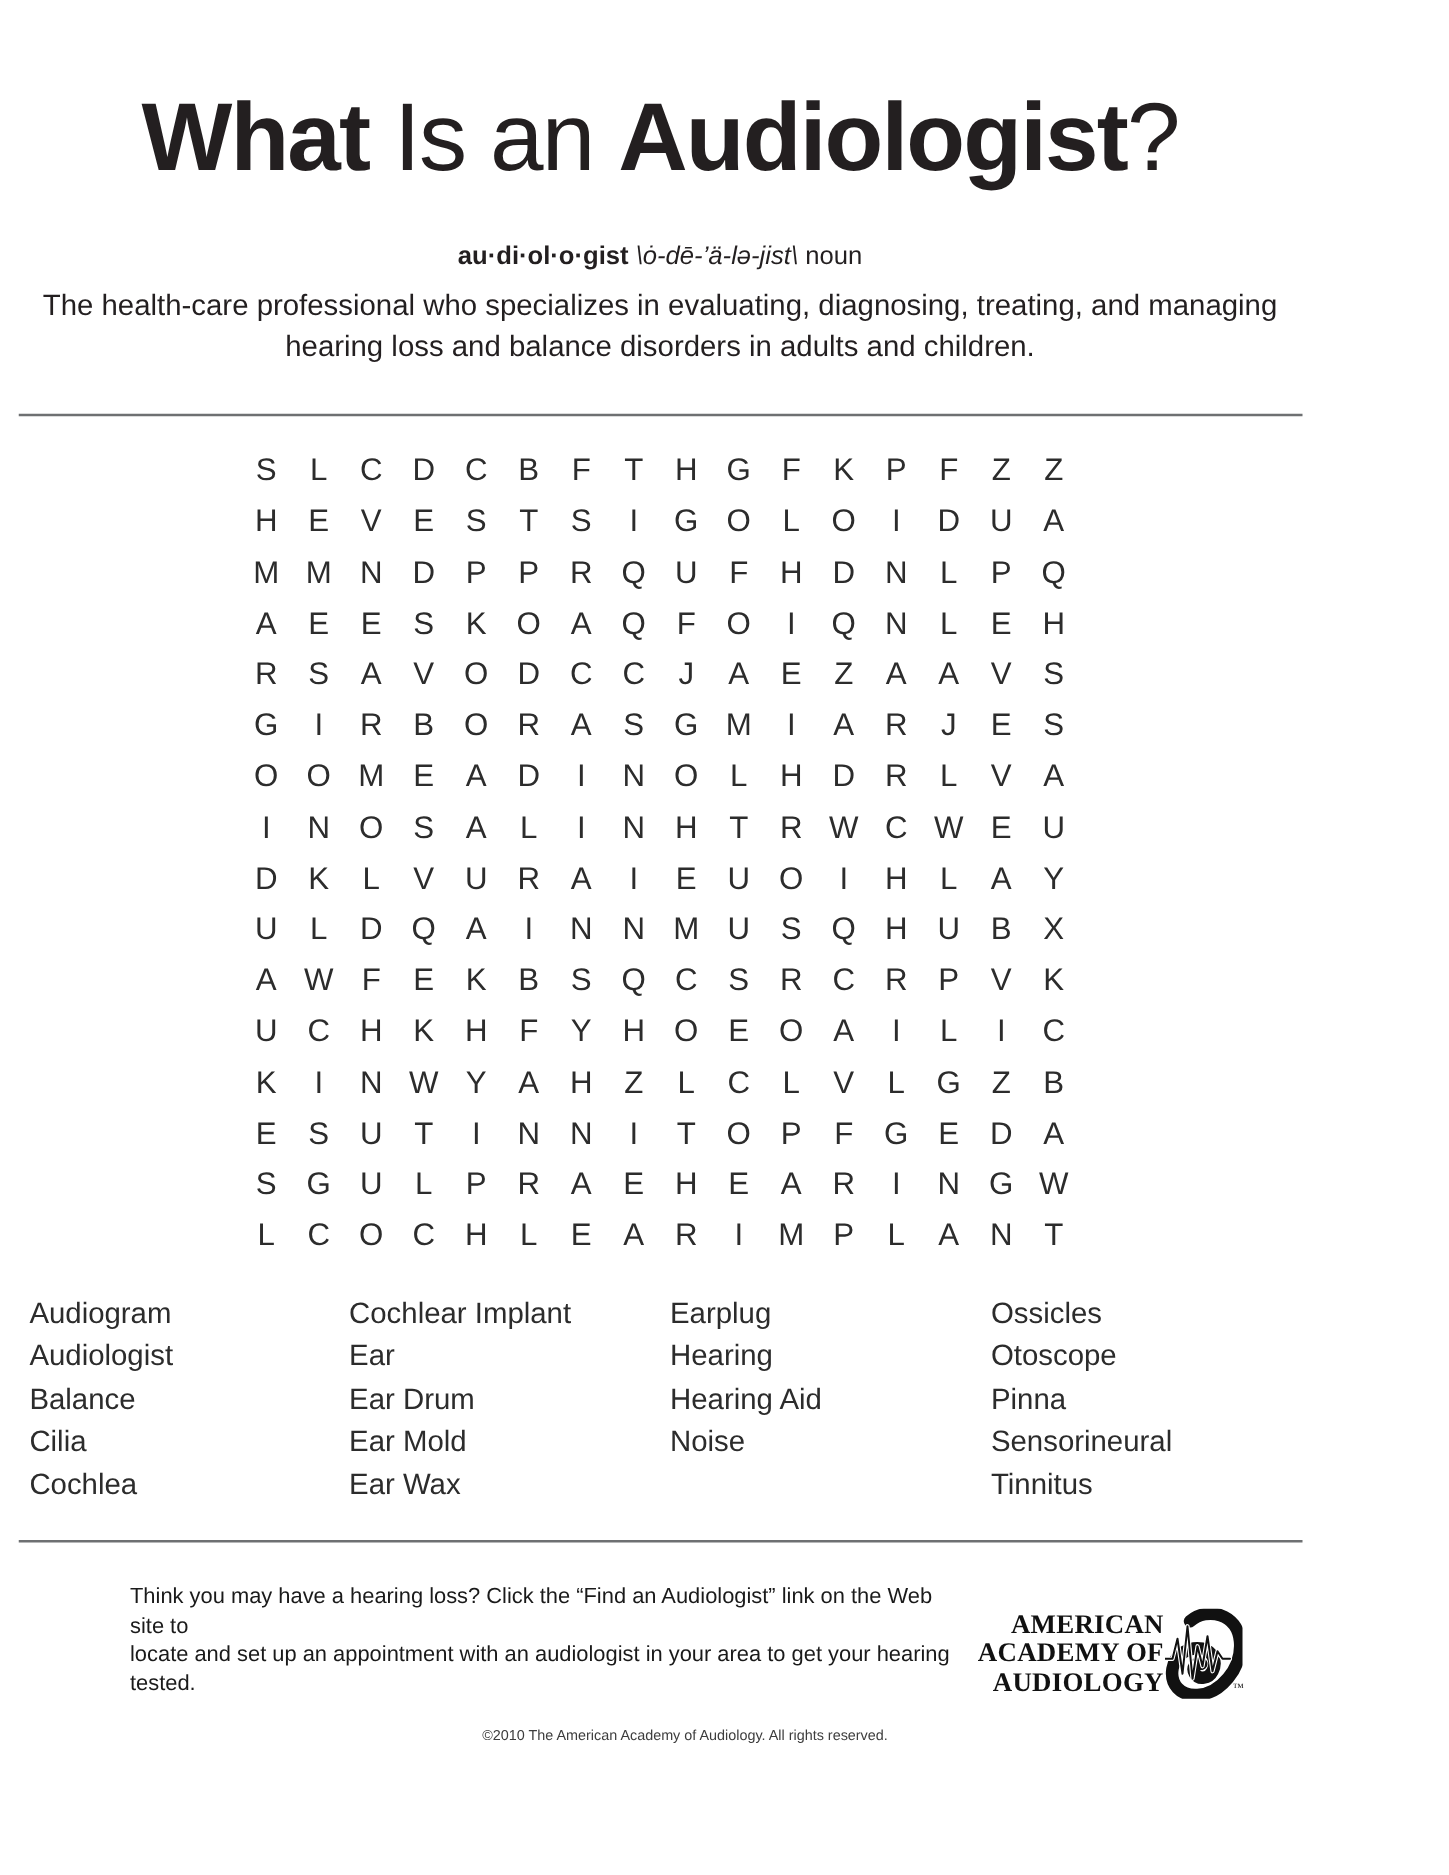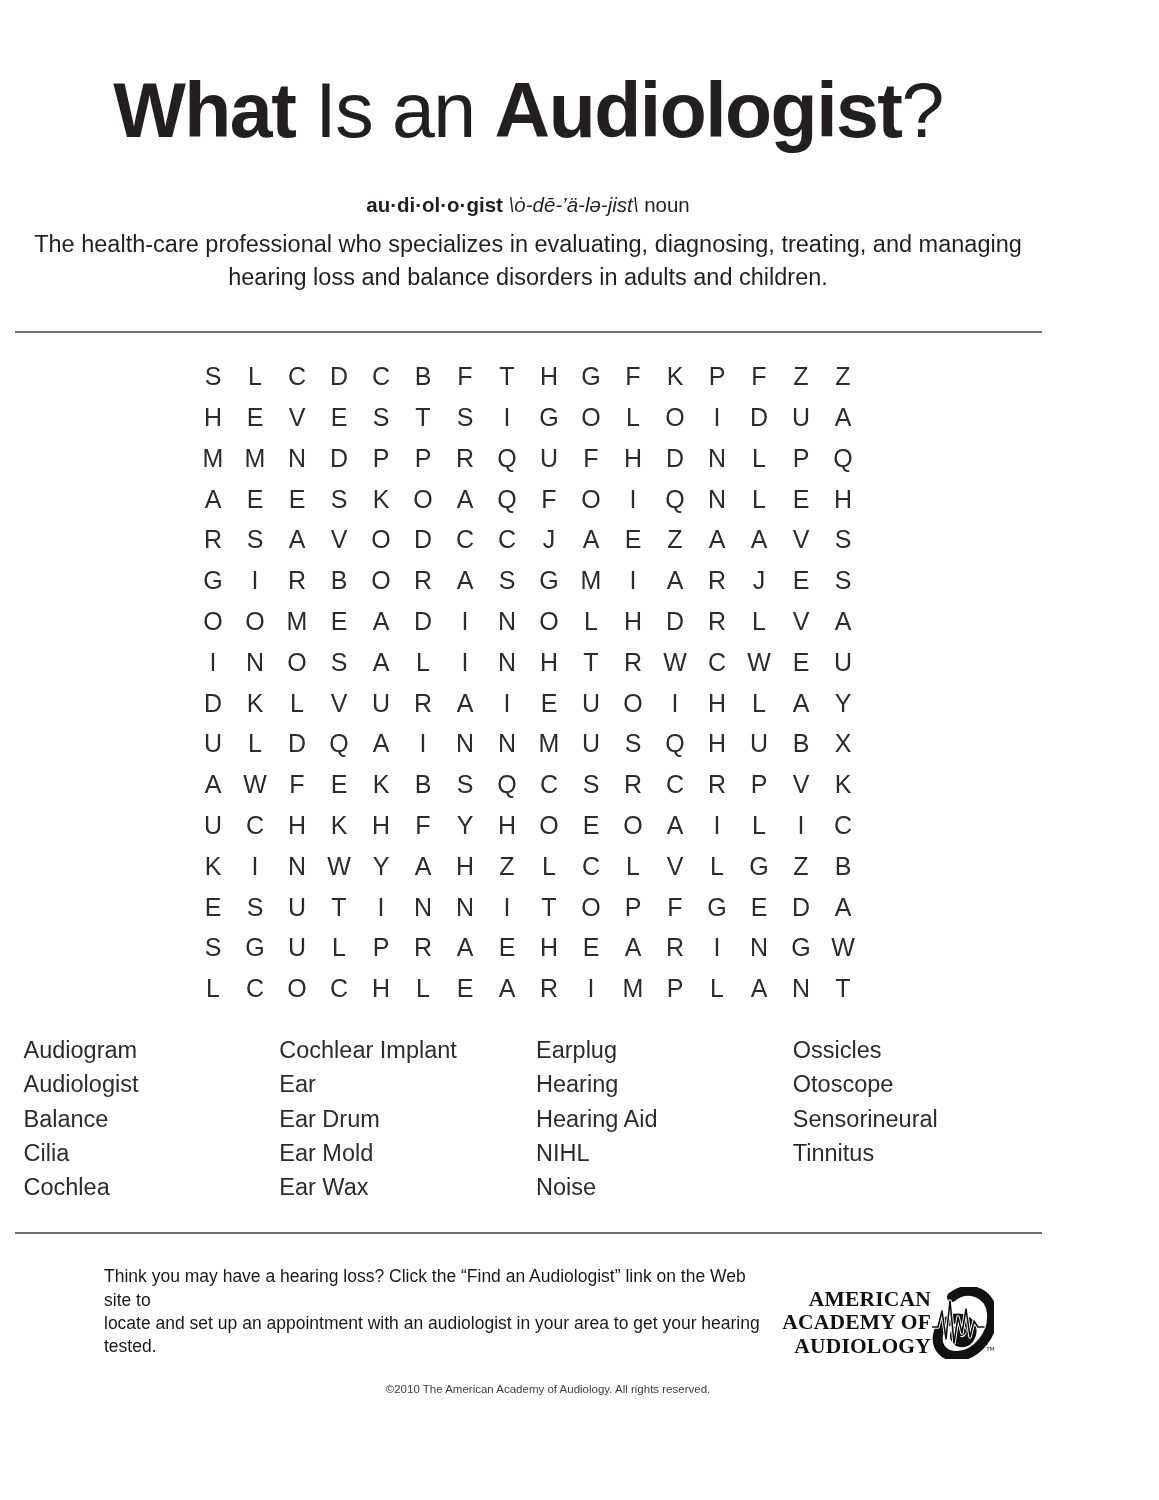--- a/index.html
+++ b/index.html
@@ -511,26 +511,26 @@
         <div class="wl-item">Cochlear Implant</div>
         <div class="wl-item">Ear</div>
         <div class="wl-item">Ear Drum</div>
         <div class="wl-item">Ear Mold</div>
         <div class="wl-item">Ear Wax</div>
       </div>
       <div class="wl-col">
         <div class="wl-item">Earplug</div>
         <div class="wl-item">Hearing</div>
         <div class="wl-item">Hearing Aid</div>
-        <div class="wl-item">NIHL</div>
         <div class="wl-item">Noise</div>
       </div>
       <div class="wl-col">
         <div class="wl-item">Ossicles</div>
         <div class="wl-item">Otoscope</div>
+        <div class="wl-item">Pinna</div>
         <div class="wl-item">Sensorineural</div>
         <div class="wl-item">Tinnitus</div>
       </div>
     </div>
 
   <div class="rule rule-bottom"></div>
 
 
   <div class="bottom">
     <div class="cta">

